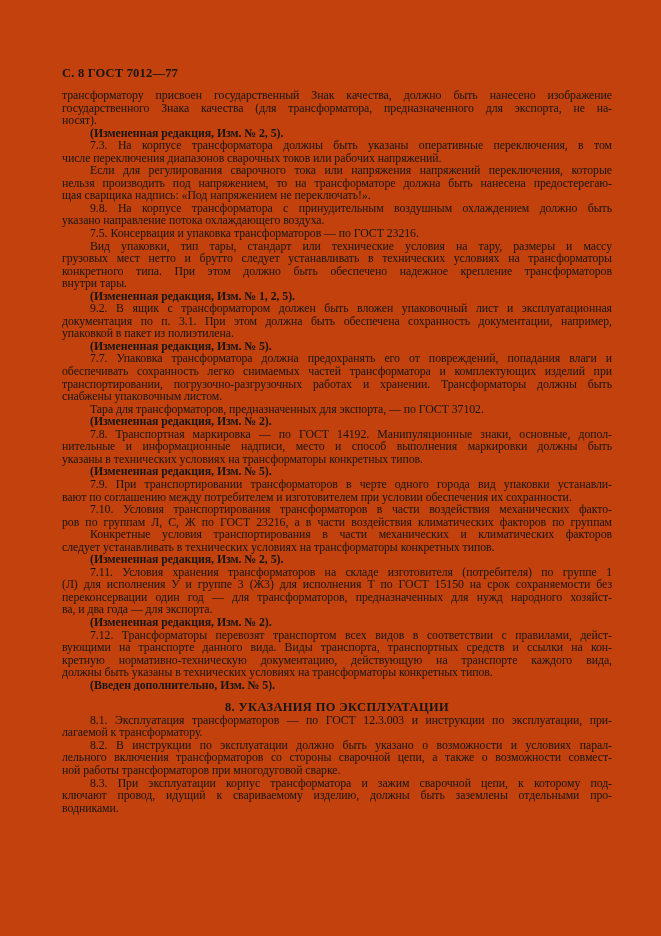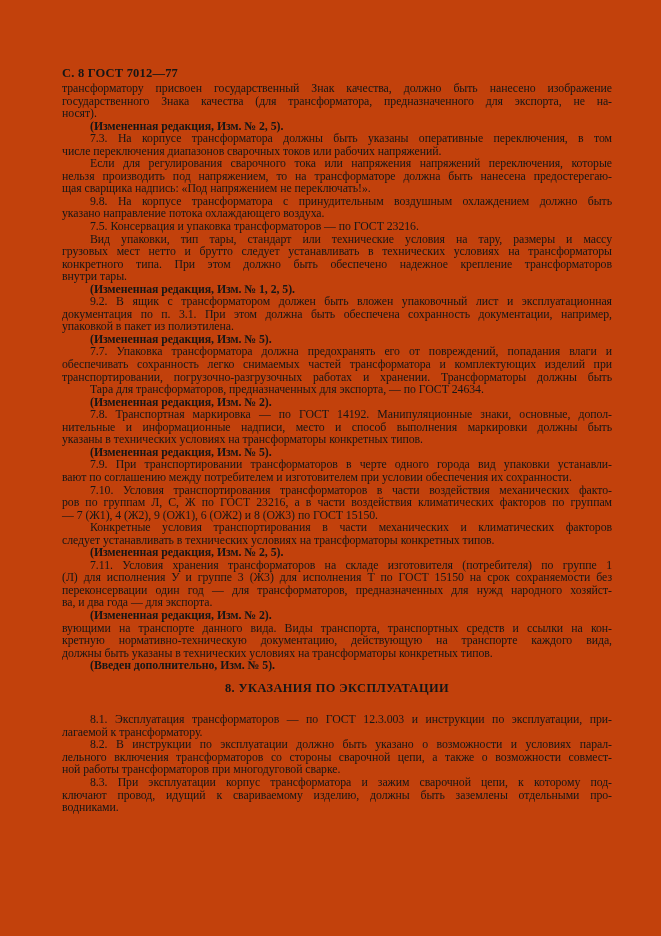--- a/index.html
+++ b/index.html
@@ -21,21 +21,21 @@
     left: 62px;
     top: 66px;
     font-size: 12.5px;
     font-weight: bold;
     letter-spacing: 0.2px;
     white-space: nowrap;
   }
   .body-text {
     position: absolute;
     left: 62px;
-    top: 82px;
+    top: 89px;
     width: 550px;
     font-size: 11.8px;
     line-height: 12.55px;
     letter-spacing: -0.05px;
   }
   .para { margin: 0; }
   .para.note { font-weight: bold; }
   .line {
     text-align: justify;
     text-align-last: justify;
@@ -47,21 +47,20 @@
   .line.first {
     text-indent: 28px;
   }
   .heading {
     font-weight: bold;
     text-align: center;
     text-align-last: center;
     font-size: 12.4px;
     letter-spacing: 0.4px;
     margin-top: 10px;
-    margin-bottom: 19px;
   }
 </style>
 </head>
 <body>
 
 <div class="page">
   <div class="running-head">С. 8 ГОСТ 7012—77</div>
   <div class="body-text">
       <div class="para">
         <div class="line">трансформатору присвоен государственный Знак качества, должно быть нанесено изображение</div>
@@ -101,61 +100,62 @@
         <div class="line">документация по п. 3.1. При этом должна быть обеспечена сохранность документации, например,</div>
         <div class="line last">упаковкой в пакет из полиэтилена.</div>
       </div>
       <div class="para note">
         <div class="line last first">(Измененная редакция, Изм. № 5).</div>
       </div>
       <div class="para">
         <div class="line first">7.7. Упаковка трансформатора должна предохранять его от повреждений, попадания влаги и</div>
         <div class="line">обеспечивать сохранность легко снимаемых частей трансформатора и комплектующих изделий при</div>
         <div class="line">транспортировании, погрузочно-разгрузочных работах и хранении. Трансформаторы должны быть</div>
+        <div class="line last">снабжены упаковочным листом.</div>
       </div>
       <div class="para">
-        <div class="line last first">Тара для трансформаторов, предназначенных для экспорта, — по ГОСТ 24634.</div>
+        <div class="line last first">Тара для трансформаторов, предназначенных для экспорта, — по ГОСТ 37102.</div>
       </div>
       <div class="para note">
         <div class="line last first">(Измененная редакция, Изм. № 2).</div>
       </div>
       <div class="para">
         <div class="line first">7.8. Транспортная маркировка — по ГОСТ 14192. Манипуляционные знаки, основные, допол-</div>
         <div class="line">нительные и информационные надписи, место и способ выполнения маркировки должны быть</div>
         <div class="line last">указаны в технических условиях на трансформаторы конкретных типов.</div>
       </div>
       <div class="para note">
         <div class="line last first">(Измененная редакция, Изм. № 5).</div>
       </div>
       <div class="para">
         <div class="line first">7.9. При транспортировании трансформаторов в черте одного города вид упаковки устанавли-</div>
         <div class="line last">вают по соглашению между потребителем и изготовителем при условии обеспечения их сохранности.</div>
       </div>
       <div class="para">
         <div class="line first">7.10. Условия транспортирования трансформаторов в части воздействия механических факто-</div>
         <div class="line">ров по группам Л, С, Ж по ГОСТ 23216, а в части воздействия климатических факторов по группам</div>
-        <div class="line last">— 7 (Ж1), 4 (Ж2), 9 (ОЖ1), 6 (ОЖ2) и 8 (ОЖ3) по ГОСТ 15150.</div>
       </div>
       <div class="para">
         <div class="line first">Конкретные условия транспортирования в части механических и климатических факторов</div>
         <div class="line last">следует устанавливать в технических условиях на трансформаторы конкретных типов.</div>
       </div>
       <div class="para note">
         <div class="line last first">(Измененная редакция, Изм. № 2, 5).</div>
       </div>
       <div class="para">
         <div class="line first">7.11. Условия хранения трансформаторов на складе изготовителя (потребителя) по группе 1</div>
         <div class="line">(Л) для исполнения У и группе 3 (Ж3) для исполнения Т по ГОСТ 15150 на срок сохраняемости без</div>
         <div class="line">переконсервации один год — для трансформаторов, предназначенных для нужд народного хозяйст-</div>
         <div class="line last">ва, и два года — для экспорта.</div>
       </div>
       <div class="para note">
         <div class="line last first">(Измененная редакция, Изм. № 2).</div>
       </div>
       <div class="para">
+        <div class="line first">7.12. Трансформаторы перевозят транспортом всех видов в соответствии с правилами, дейст-</div>
         <div class="line">вующими на транспорте данного вида. Виды транспорта, транспортных средств и ссылки на кон-</div>
         <div class="line">кретную нормативно-техническую документацию, действующую на транспорте каждого вида,</div>
         <div class="line last">должны быть указаны в технических условиях на трансформаторы конкретных типов.</div>
       </div>
       <div class="para note">
         <div class="line last first">(Введен дополнительно, Изм. № 5).</div>
       </div>
       <div class="heading">8. УКАЗАНИЯ ПО ЭКСПЛУАТАЦИИ</div>
       <div class="para">
         <div class="line first">8.1. Эксплуатация трансформаторов — по ГОСТ 12.3.003 и инструкции по эксплуатации, при-</div>

